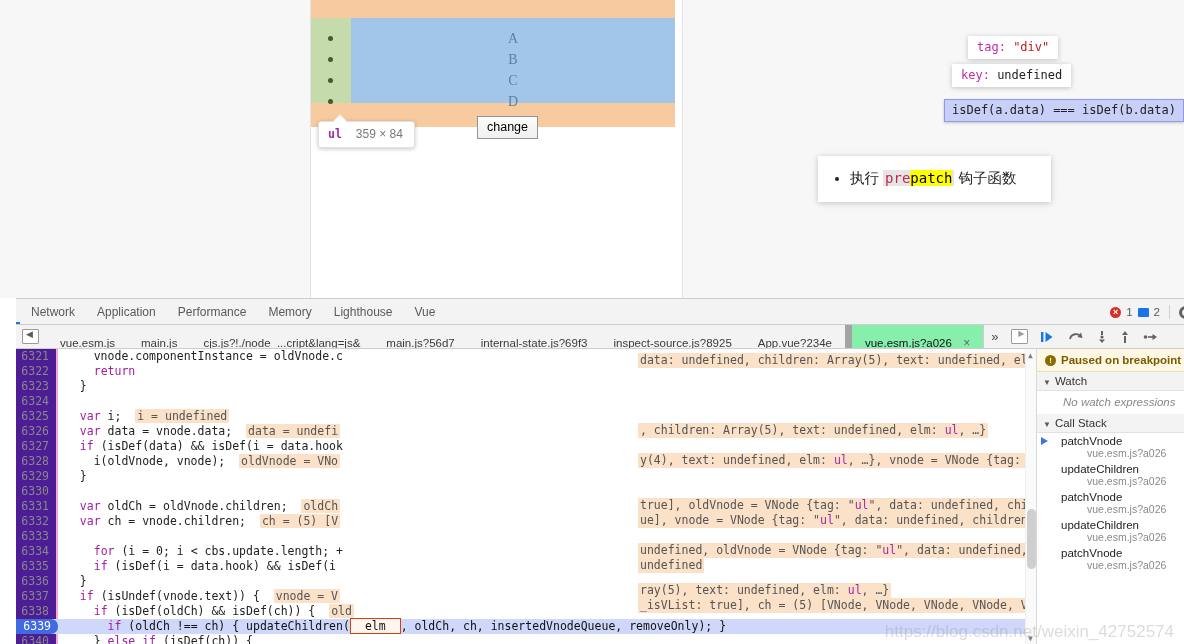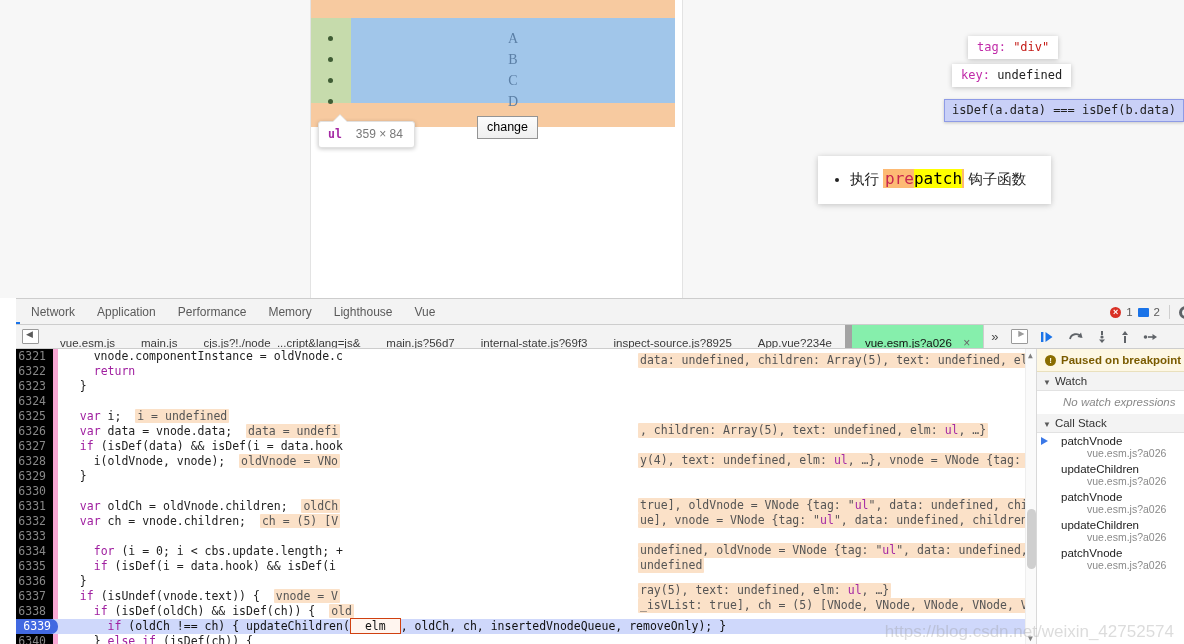--- a/index.html
+++ b/index.html
@@ -91,22 +91,22 @@
     background:#ffffff; box-shadow:0 1px 6px rgba(0,0,0,.22);
     padding:13px 14px 14px 16px;
     z-index:5;
   }
   #cb-note ul { margin:0; padding-left:16px; }
   #cb-note li {
     font-family:"Liberation Sans", sans-serif; font-size:14.5px; color:#222;
     line-height:1.3; list-style:disc;
   }
   .code-inline {
-    font-family:"DejaVu Sans Mono", monospace; font-size:16px;
-    background:#fdba74; color:#c7254e; padding:0 2px;
+    font-family:"DejaVu Sans Mono", monospace; font-size:14px;
+    background:#e5e5e5; color:#c7254e; padding:0 2px;
   }
   .hl-yellow { background:#ffff00; color:#000; }
 
   
   #devtools {
     position:absolute; left:16px; top:298px; width:1184px; height:346px;
     background:#ffffff; border-top:1px solid #cdcdcd;
   }
   #dt-tabbar {
     position:relative; height:26px; background:#f3f3f3;
@@ -171,21 +171,21 @@
 
   
   #dt-body { position:relative; height:296px; display:flex; }
   #code-pane {
     position:relative; flex:1; overflow:hidden; background:#ffffff;
     font-family:"DejaVu Sans Mono", monospace; font-size:11.5px;
   }
   .cline { display:flex; height:15px; line-height:15px; white-space:pre; }
   .gutter {
     width:42px; flex:none; text-align:right; padding-right:7px;
-    color:#888; background:#000000; border-right:5px solid #f9a8d4;
+    color:#888; background:#4c1d95; border-right:2px solid #f9a8d4;
   }
   .ctext { padding-left:8px; color:#222; }
   .cline.active { background:#cfd8fb; }
   .cline.active .gutter {
     background:#4169e1; color:#fff; border-right:none;
     border-top-right-radius:7px; border-bottom-right-radius:7px;
     position:relative;
   }
   .cline.active .ctext { color:#111; }
   .k  { color:#a020a0; }

